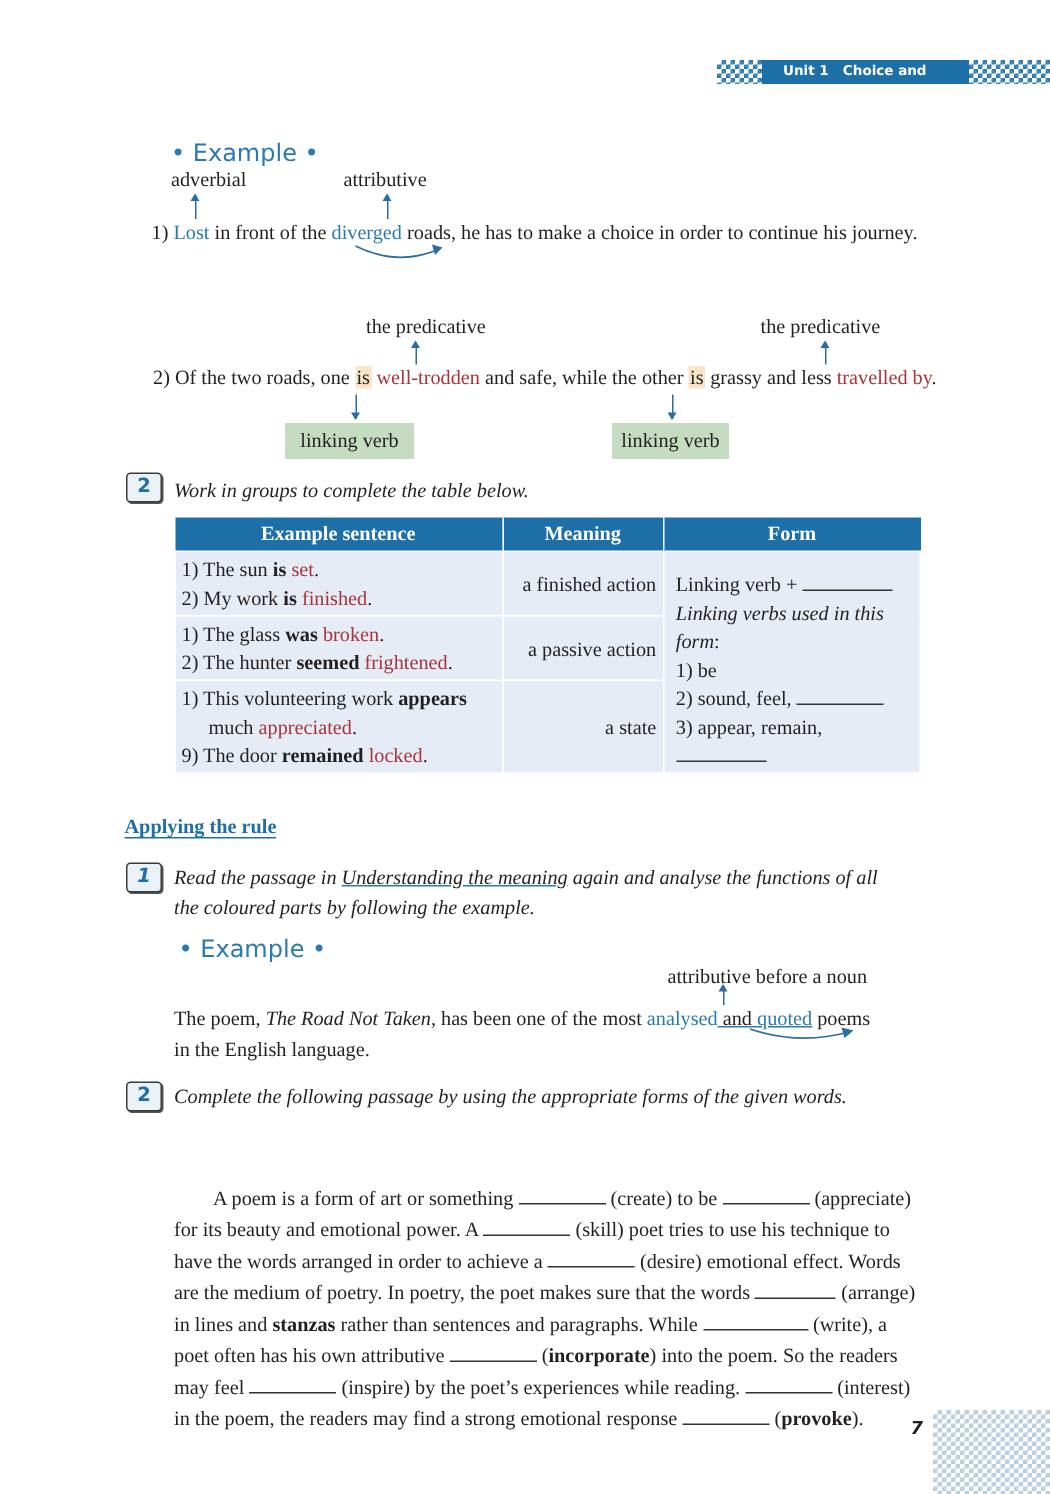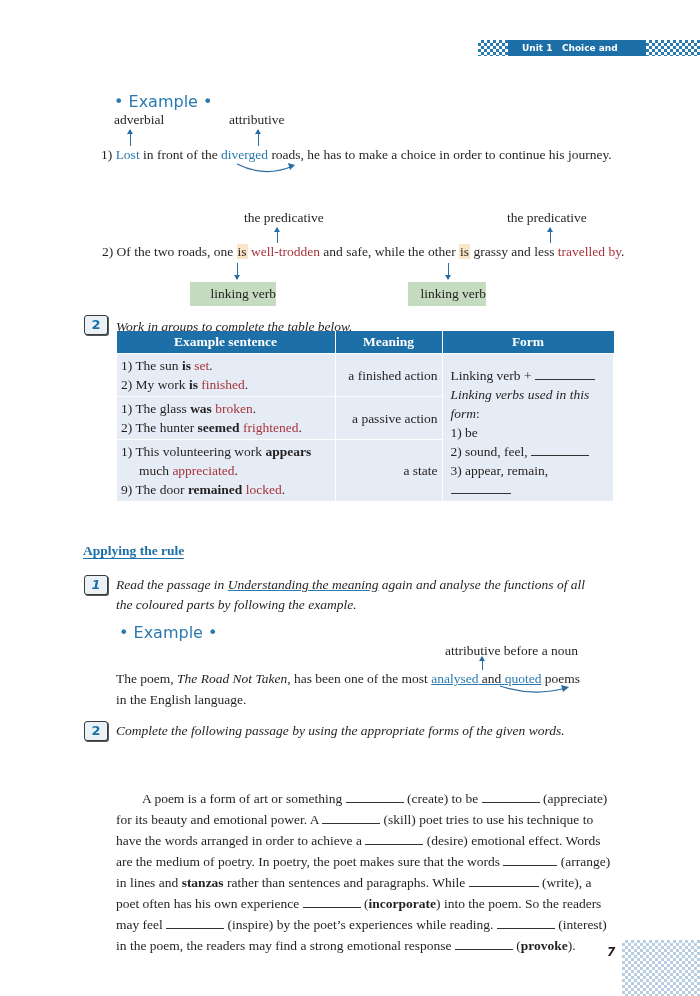--- a/index.html
+++ b/index.html
@@ -24,27 +24,27 @@
   .checker-light { background-image:
       linear-gradient(45deg, #b9cde0 25%, transparent 25%, transparent 75%, #b9cde0 75%),
       linear-gradient(45deg, #b9cde0 25%, transparent 25%, transparent 75%, #b9cde0 75%);
     background-size: 6px 6px; background-position: 0 0, 3px 3px; }
 
   .example-tag { font-family: "DejaVu Sans", sans-serif; color: #2a7ab0; font-size: 16px; }
   .anno { font-size: 13.5px; }
   .arrow-up, .arrow-down { position: absolute; width: 1px; background: #2a6da3; }
   .arrow-up::before { content: ""; position: absolute; left: -3px; top: -1px; border-left: 3.5px solid transparent; border-right: 3.5px solid transparent; border-bottom: 5px solid #2a6da3; }
   .arrow-down::after { content: ""; position: absolute; left: -3px; bottom: -1px; border-left: 3.5px solid transparent; border-right: 3.5px solid transparent; border-top: 5px solid #2a6da3; }
-  .lv-box { background: #c5dcc0; font-size: 13.5px; text-align: right; line-height: 24px; height: 24px; }
+  .lv-box { background: #c5dcc0; font-size: 13.5px; text-align: center; line-height: 24px; height: 24px; }
 
   .num-badge { width: 22px; height: 18px; border: 1.5px solid #3b3b3b; border-radius: 3px; border-left-width: 1px; border-top-width: 1px; box-shadow: 1px 1px 0 #555;
     background: #eaf2f8; color: #1d6fa8; font-family: "DejaVu Sans", sans-serif; font-weight: bold; font-size: 13px; text-align: center; line-height: 18px; }
   .instr { font-style: italic; font-size: 13.5px; }
 
-  table.grammar { position: absolute; left: 116px; top: 331px; width: 498px; border-collapse: collapse; font-size: 13.5px; }
+  table.grammar { position: absolute; left: 116px; top: 345px; width: 498px; border-collapse: collapse; font-size: 13.5px; }
   table.grammar th { background: #1d6fa8; color: #fff; font-weight: bold; height: 22px; border-right: 1px solid #ffffff; padding: 0; }
   table.grammar td { background: #e6ecf5; border: 1px solid #ffffff; vertical-align: middle; padding: 2px 4px; line-height: 19px; }
   table.grammar td.meaning { text-align: right; }
   .blank { display: inline-block; border-bottom: 1px solid #333; height: 12px; vertical-align: baseline; }
 
   .section-title { color: #1d6fa8; font-weight: bold; font-size: 13.5px; border-bottom: 1px solid #1d6fa8; line-height: 15px; }
   .ulink { text-decoration: underline; text-decoration-color: #2a7ab0; }
   .para { font-size: 13.5px; line-height: 21px; text-align: justify; }
   .page-num { font-family: "DejaVu Sans", sans-serif; font-style: italic; font-weight: bold; font-size: 12px; }
 </style>
@@ -132,36 +132,36 @@
 
 <div class="abs num-badge" style="left:84px; top:575px; font-style:italic;">1</div>
 <div class="abs instr" style="left:116px; top:575px; width:500px; line-height:20px; text-align:justify;">
   <span>Read the passage in </span><span class="ulink">Understanding the meaning</span><span> again and analyse the functions of all</span><br>
   <span>the coloured parts by following the example.</span>
 </div>
 <div class="abs example-tag" style="left:119px; top:623px;">• Example •</div>
 <div class="abs anno" style="left:445px; top:643px;">attributive before a noun</div>
 <div class="arrow-up" style="left:482px; top:657px; height:13px;"></div>
 <div class="abs para" style="left:116px; top:668px; width:500px;">
-  <span>The poem, </span><i>The Road Not Taken</i><span>, has been one of the most </span><span class="blue" style="text-decoration:underline;">analysed</span><span style="text-decoration:underline; text-decoration-color:#2a7ab0;"> and </span><span class="blue" style="text-decoration:underline;">quoted</span><span> poems</span><br>
+  <span>The poem, </span><i>The Road Not Taken</i><span>, has been one of the most </span><span class="blue" style="">analysed</span><span style="text-decoration:underline; text-decoration-color:#2a7ab0;"> and </span><span class="blue" style="text-decoration:underline;">quoted</span><span> poems</span><br>
   <span>in the English language.</span>
 </div>
 <svg class="abs" style="left:498px; top:683px;" width="75" height="14">
   <path d="M2 3 Q 35 14 68 5" stroke="#2a6da3" stroke-width="1.2" fill="none"></path>
   <path d="M63 2 L71 4 L65 9 Z" fill="#2a6da3"></path>
 </svg>
 
 <div class="abs num-badge" style="left:84px; top:721px;">2</div>
 <div class="abs instr" style="left:116px; top:723px;">Complete the following passage by using the appropriate forms of the given words.</div>
 
 <div class="abs para" style="left:116px; top:744px; width:500px;">
   <div style="text-indent:26px;margin-top:44px;"><span>A poem is a form of art or something </span><span class="blank" style="width:58px;"></span> <span>(create) to be </span><span class="blank" style="width:58px;"></span> <span>(appreciate)</span></div>
   <div><span>for its beauty and emotional power. A </span><span class="blank" style="width:58px;"></span> <span>(skill) poet tries to use his technique to</span></div>
   <div><span>have the words arranged in order to achieve a </span><span class="blank" style="width:58px;"></span> <span>(desire) emotional effect. Words</span></div>
   <div><span>are the medium of poetry. In poetry, the poet makes sure that the words </span><span class="blank" style="width:54px;"></span> <span>(arrange)</span></div>
   <div><span>in lines and </span><b>stanzas</b><span> rather than sentences and paragraphs. While </span><span class="blank" style="width:70px;"></span> <span>(write), a</span></div>
-  <div><span>poet often has his own experience </span><span class="blank" style="width:58px;"></span> <span>(</span><b>incorporate</b><span>) into the poem. So the readers</span></div>
+  <div><span>poet often has his own attributive </span><span class="blank" style="width:58px;"></span> <span>(</span><b>incorporate</b><span>) into the poem. So the readers</span></div>
   <div><span>may feel </span><span class="blank" style="width:58px;"></span> <span>(inspire) by the poet’s experiences while reading. </span><span class="blank" style="width:58px;"></span> <span>(interest)</span></div>
   <div><span>in the poem, the readers may find a strong emotional response </span><span class="blank" style="width:58px;"></span> <span>(</span><b>provoke</b><span>).</span></div>
 </div>
 
 <div class="abs page-num" style="left:607px; top:945px;">7</div>
 <div class="abs checker-light" style="left:622px; top:940px; width:78px; height:56px;"></div>
 
 </body></html>

